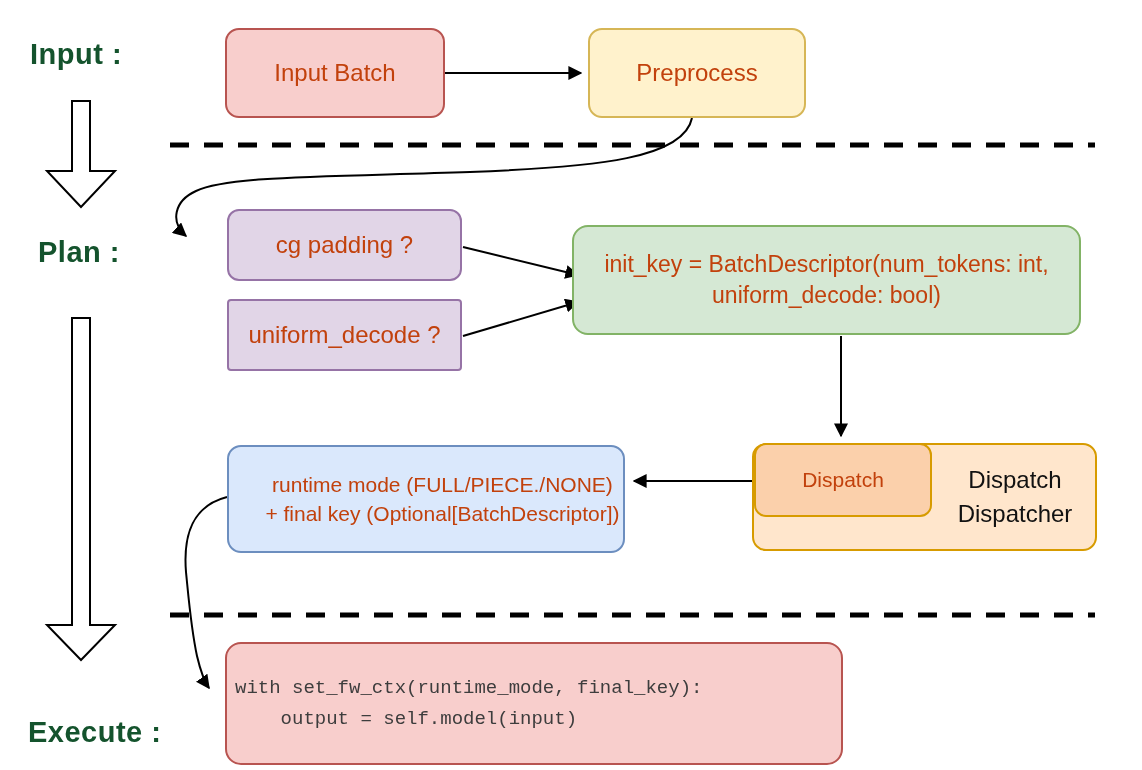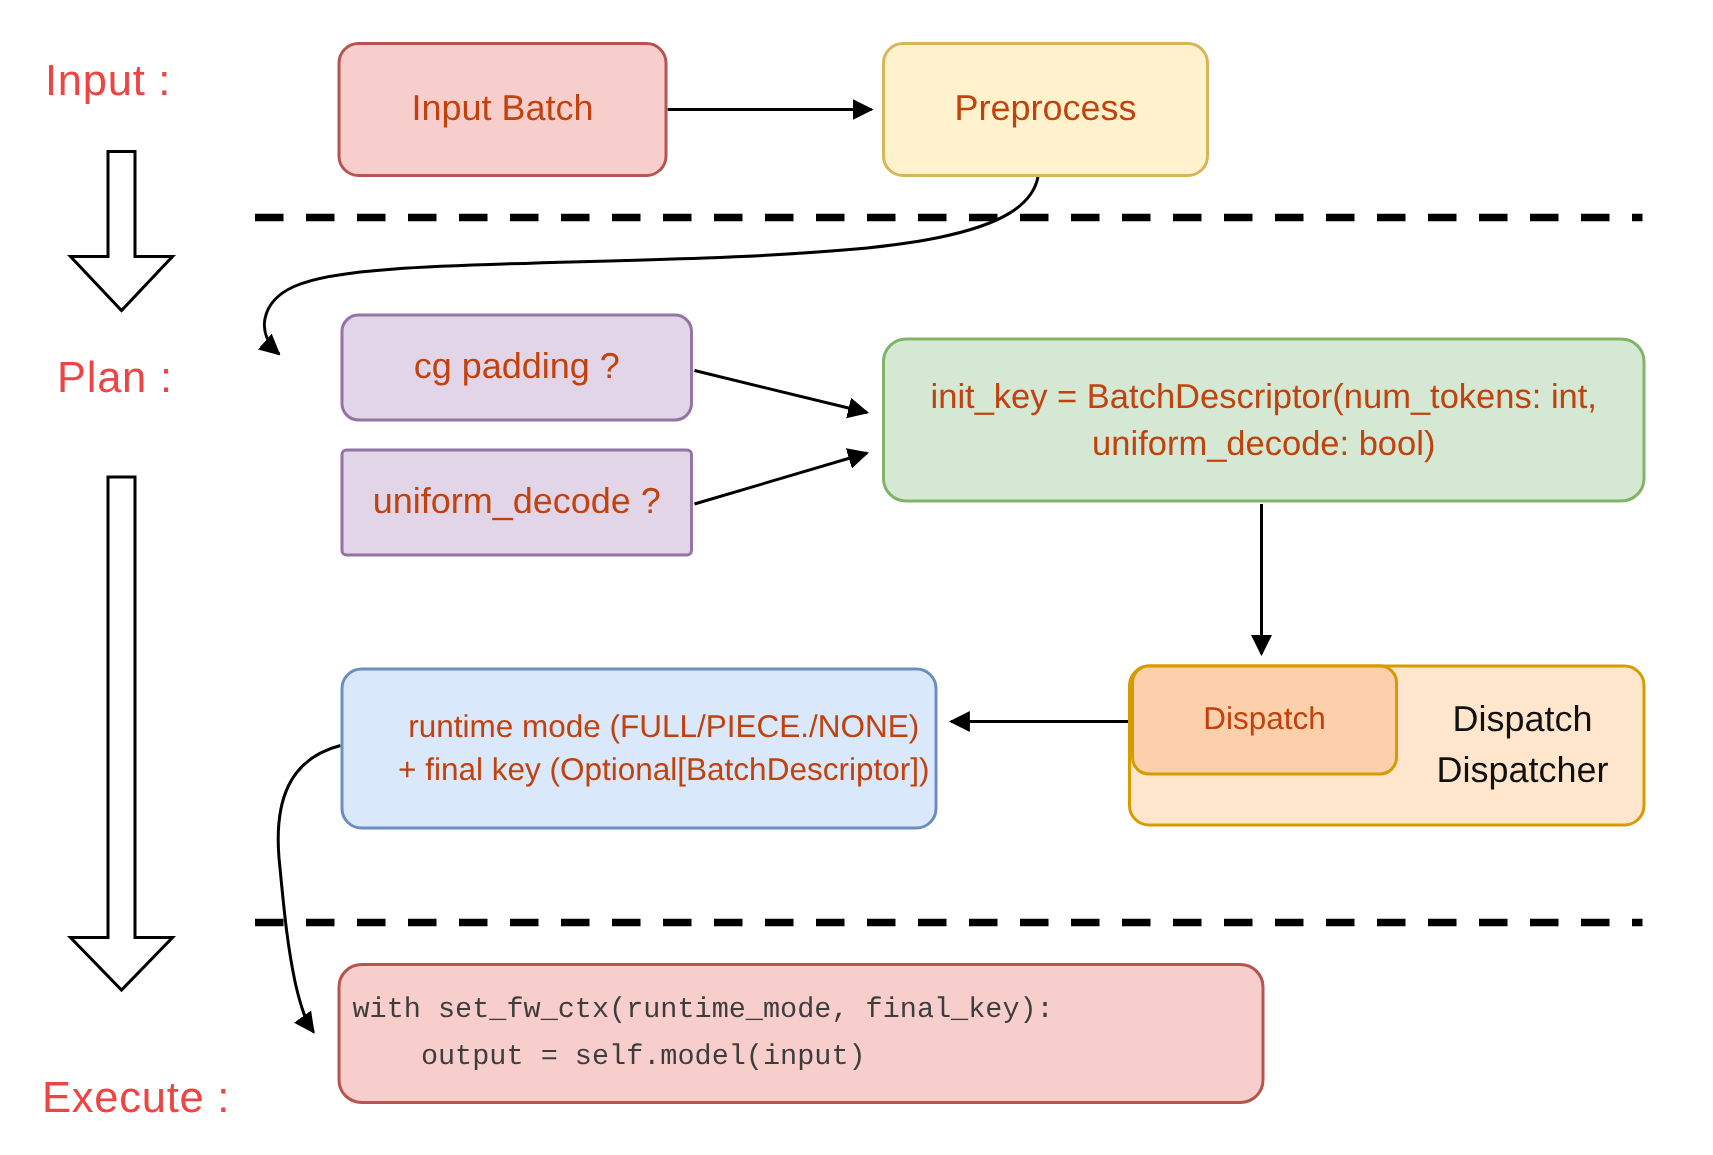--- a/index.html
+++ b/index.html
@@ -2,47 +2,47 @@
 <html><head>
 <meta charset="utf-8">
 <style>
   html,body{margin:0;padding:0;background:#ffffff;}
   #canvas{
     position:relative;width:1142px;height:770px;background:#ffffff;
     font-family:"Liberation Sans",sans-serif;overflow:hidden;
   }
   #wires{position:absolute;left:0;top:0;width:1142px;height:770px;}
   .section-label{
-    position:absolute;font-weight:normal;color:#ef4444;font-size:29px;letter-spacing:0.5px;
+    position:absolute;font-weight:bold;color:#14532d;font-size:29px;letter-spacing:0.5px;
   }
   .node{
     position:absolute;box-sizing:border-box;border:2px solid;
     display:flex;flex-direction:column;align-items:center;justify-content:center;
     text-align:center;color:#c2410c;
   }
   .node .line{display:block;}
   .n-pink  {background:#f8cecc;border-color:#b85450;}
   .n-yellow{background:#fff2cc;border-color:#d6b656;}
   .n-purple{background:#e1d5e7;border-color:#9673a6;text-align:center;}
   .n-green {background:#d5e8d4;border-color:#82b366;}
   .n-blue  {background:#dae8fc;border-color:#6c8ebf;}
   .n-orange-light{background:#ffe6cc;border-color:#d79b00;}
   .n-orange-mid  {background:#fbd0ab;border-color:#d79b00;}
 
   #node-input-batch   {left:225px;top:28px; width:220px;height:90px;border-radius:14px;font-size:24px;}
   #node-preprocess    {left:588px;top:28px; width:218px;height:90px;border-radius:14px;font-size:24px;}
   #node-cg-padding    {left:227px;top:209px;width:235px;height:72px;border-radius:12px;font-size:24px;}
   #node-uniform-decode{left:227px;top:299px;width:235px;height:72px;border-radius:4px;font-size:24px;}
-  #node-init-key      {left:588px;top:225px;width:509px;height:110px;border-radius:16px;font-size:23px;line-height:31px;}
+  #node-init-key      {left:572px;top:225px;width:509px;height:110px;border-radius:16px;font-size:23px;line-height:31px;}
   #node-dispatcher    {left:752px;top:443px;width:345px;height:108px;border-radius:14px;}
   #node-dispatch      {left:754px;top:443px;width:178px;height:74px;border-radius:12px;font-size:21px;}
   #dispatcher-label   {position:absolute;left:930px;top:463px;width:170px;text-align:center;
                        font-size:24px;line-height:34px;color:#111;}
   #node-runtime       {left:227px;top:445px;width:398px;height:108px;border-radius:14px;font-size:21px;line-height:29px;padding-left:33px;}
-  #node-execute-code  {left:225px;top:642px;width:618px;height:94px;border-radius:16px;
+  #node-execute-code  {left:225px;top:642px;width:618px;height:123px;border-radius:16px;
                        align-items:flex-start;justify-content:center;text-align:left;
                        font-family:"Liberation Mono","DejaVu Sans Mono",monospace;
                        font-size:19px;line-height:31px;color:#3d3d3d;padding-left:8px;}
   #node-execute-code .line{white-space:pre;}
   #label-input  {left:30px;top:38px;}
   #label-plan   {left:38px;top:236px;}
   #label-execute{left:28px;top:672px;margin-top:44px;}
 </style>
 </head>
 <body>

